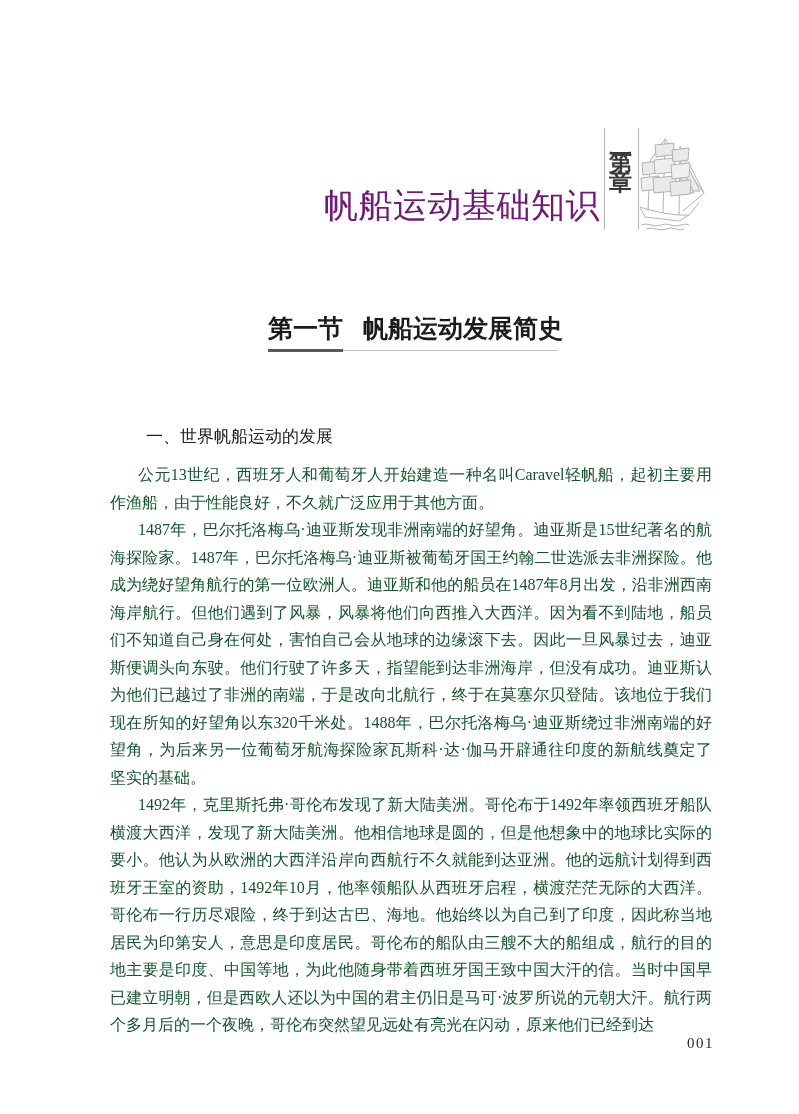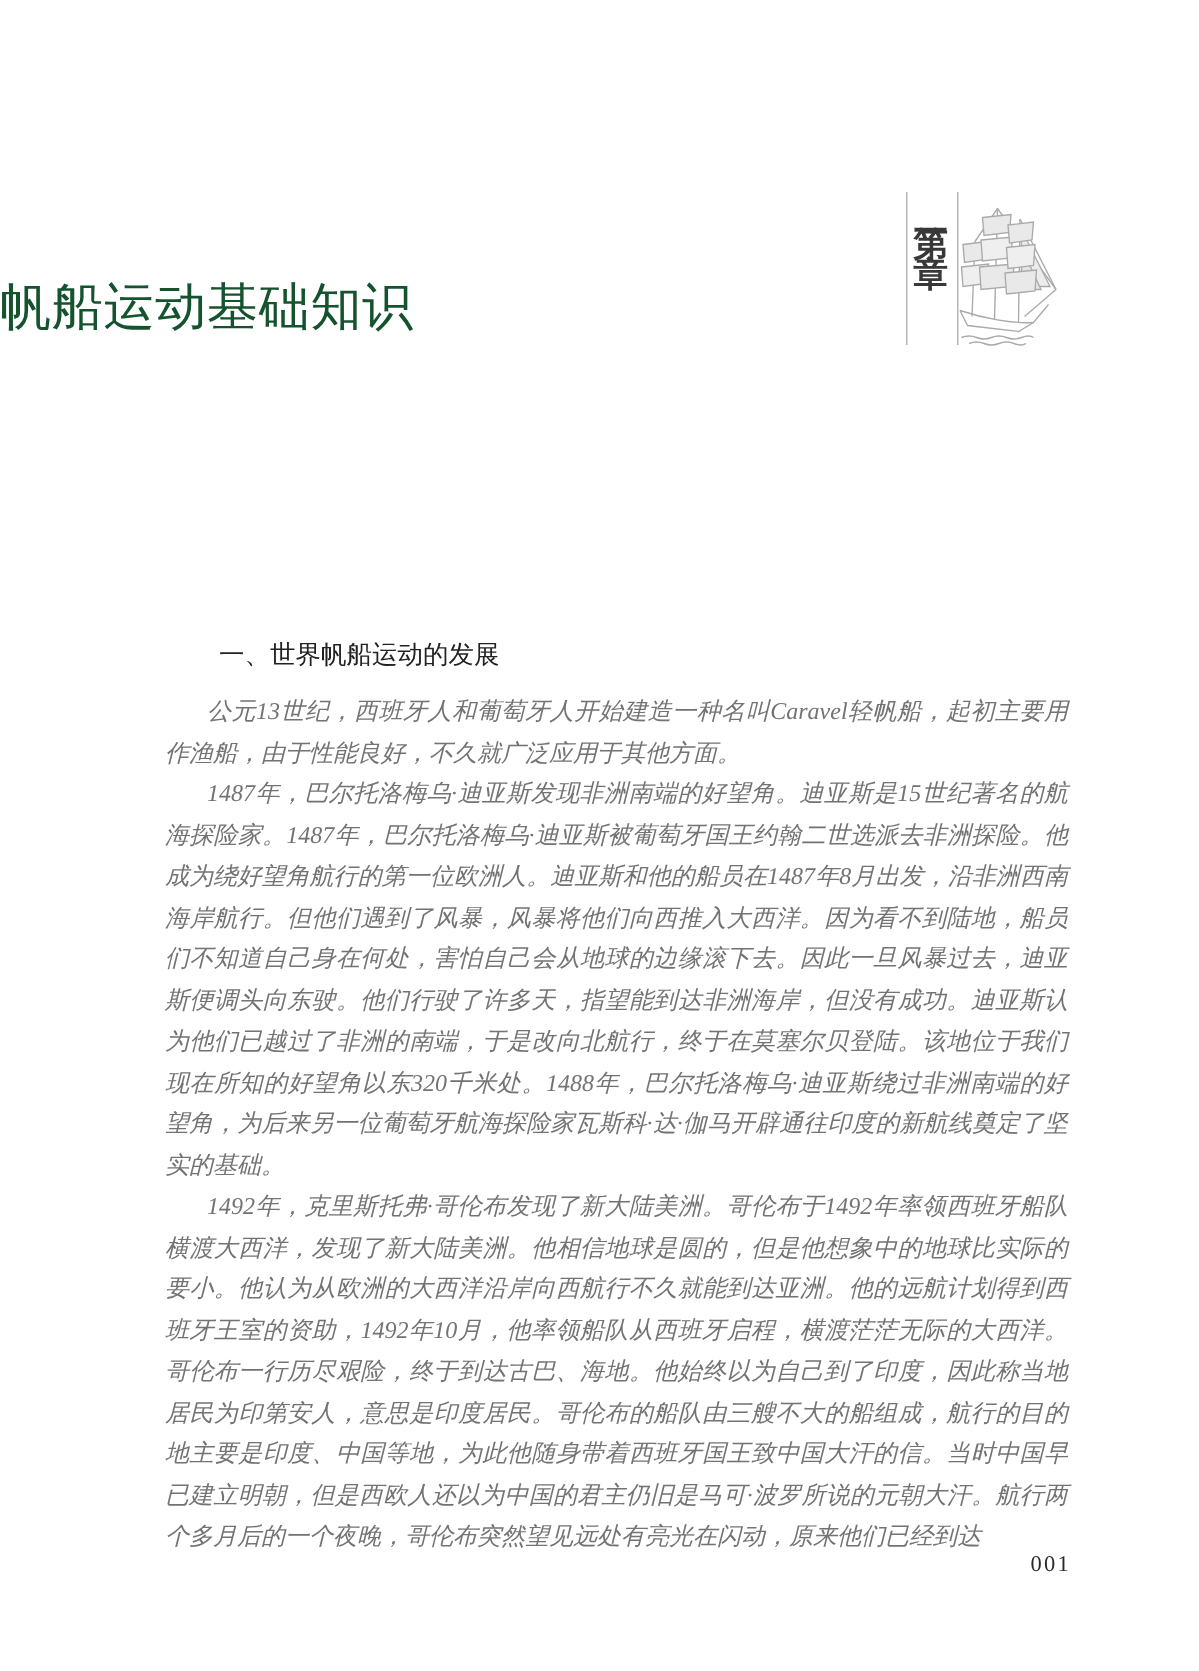--- a/index.html
+++ b/index.html
@@ -4,23 +4,24 @@
 <style>
   html,body { margin:0; padding:0; background:#ffffff; }
   .page {
     position:relative; width:799px; height:1114px; background:#ffffff;
     font-family:"Liberation Serif", serif; overflow:hidden;
   }
 
   
   .chapter-title {
     position:absolute; top:162px; left:0; width:600px;
+    text-align:right;
     font-family:"Liberation Sans", sans-serif;
     font-weight:400; font-size:34px; line-height:40px;
-    color:#14532d; letter-spacing:0.5px;
+    color:#701a75; letter-spacing:0.5px;
   }
   .vline { position:absolute; width:1px; background:#b5b5b5; }
   .vline-left  { left:604px; top:128px; height:102px; }
   .vline-right { left:638px; top:128px; height:102px; }
   .chapter-marker {
     position:absolute; left:608px; top:132px;
     writing-mode:vertical-rl; text-orientation:upright;
     font-family:"Liberation Sans", sans-serif;
     font-weight:700; font-size:23px; letter-spacing:9px;
     color:#383838; line-height:26px;
@@ -43,22 +44,21 @@
   .subsection-heading {
     margin:0 0 13px 0; padding-left:36px;
     font-family:"Liberation Sans", sans-serif;
     font-weight:400; font-size:17px; line-height:22px; color:#222222;
   }
   .para {
     margin:0;
     font-family:"Liberation Serif", serif;
     font-size:16px; line-height:27.5px;
     text-align:justify; text-indent:1.75em;
-    color:#737373;
-    font-style:italic;
+    color:#14532d;
   }
 
   
   .page-number {
     position:absolute; left:687px; top:1035px;
     font-family:"Liberation Serif", serif;
     font-size:15px; letter-spacing:1.5px; color:#2a2a2a;text-align:right;
   }
 </style>
 </head>
@@ -100,20 +100,30 @@
 
         <path d="M1,74 L6,84 L40,88 L50,82 L60,70"></path>
         <path d="M1,74 C16,79 36,83 50,82"></path>
 
         <path d="M2,92 q5,-2 10,0 t10,0 t10,0 t10,0 t8,0"></path>
         <path d="M7,96 q5,-2 10,0 t10,0 t10,0 t8,0"></path>
       </g>
     </svg>
   </div>
 
+  <div class="section-head">
+    <h2 class="section-line">
+      <span>第一节</span>
+      <span>帆船运动发展简史</span>
+    </h2>
+    <div class="rule">
+      <span class="rule-dark"></span>
+      <span class="rule-light"></span>
+    </div>
+  </div>
 
   <main class="page-body">
     <h3 class="subsection-heading">一、世界帆船运动的发展</h3>
     <p class="para">公元13世纪，西班牙人和葡萄牙人开始建造一种名叫Caravel轻帆船，起初主要用作渔船，由于性能良好，不久就广泛应用于其他方面。</p>
     <p class="para">1487年，巴尔托洛梅乌·迪亚斯发现非洲南端的好望角。迪亚斯是15世纪著名的航海探险家。1487年，巴尔托洛梅乌·迪亚斯被葡萄牙国王约翰二世选派去非洲探险。他成为绕好望角航行的第一位欧洲人。迪亚斯和他的船员在1487年8月出发，沿非洲西南海岸航行。但他们遇到了风暴，风暴将他们向西推入大西洋。因为看不到陆地，船员们不知道自己身在何处，害怕自己会从地球的边缘滚下去。因此一旦风暴过去，迪亚斯便调头向东驶。他们行驶了许多天，指望能到达非洲海岸，但没有成功。迪亚斯认为他们已越过了非洲的南端，于是改向北航行，终于在莫塞尔贝登陆。该地位于我们现在所知的好望角以东320千米处。1488年，巴尔托洛梅乌·迪亚斯绕过非洲南端的好望角，为后来另一位葡萄牙航海探险家瓦斯科·达·伽马开辟通往印度的新航线奠定了坚实的基础。</p>
     <p class="para">1492年，克里斯托弗·哥伦布发现了新大陆美洲。哥伦布于1492年率领西班牙船队横渡大西洋，发现了新大陆美洲。他相信地球是圆的，但是他想象中的地球比实际的要小。他认为从欧洲的大西洋沿岸向西航行不久就能到达亚洲。他的远航计划得到西班牙王室的资助，1492年10月，他率领船队从西班牙启程，横渡茫茫无际的大西洋。哥伦布一行历尽艰险，终于到达古巴、海地。他始终以为自己到了印度，因此称当地居民为印第安人，意思是印度居民。哥伦布的船队由三艘不大的船组成，航行的目的地主要是印度、中国等地，为此他随身带着西班牙国王致中国大汗的信。当时中国早已建立明朝，但是西欧人还以为中国的君主仍旧是马可·波罗所说的元朝大汗。航行两个多月后的一个夜晚，哥伦布突然望见远处有亮光在闪动，原来他们已经到达</p>
   </main>
 
   <span class="page-number">001</span>
 

